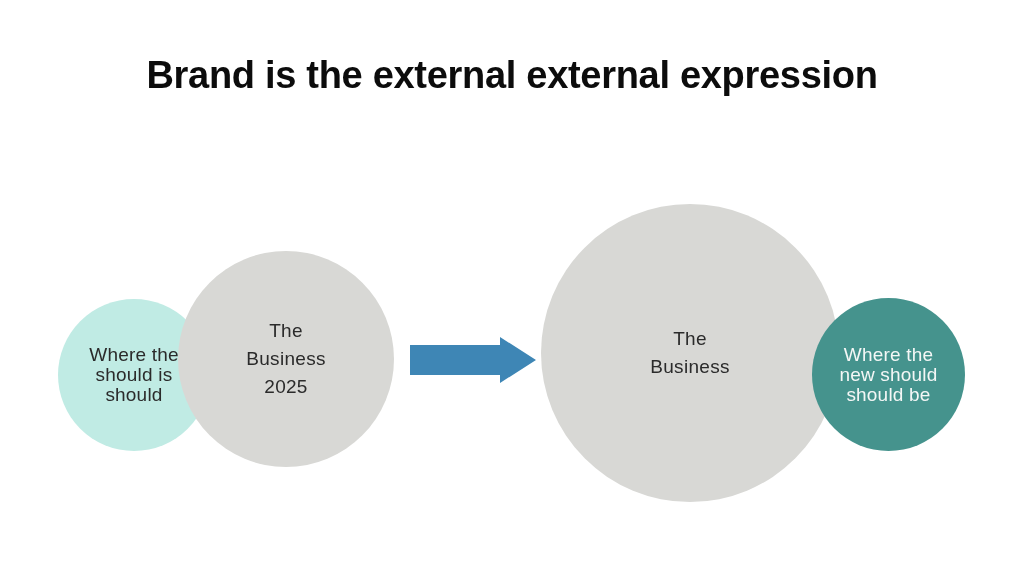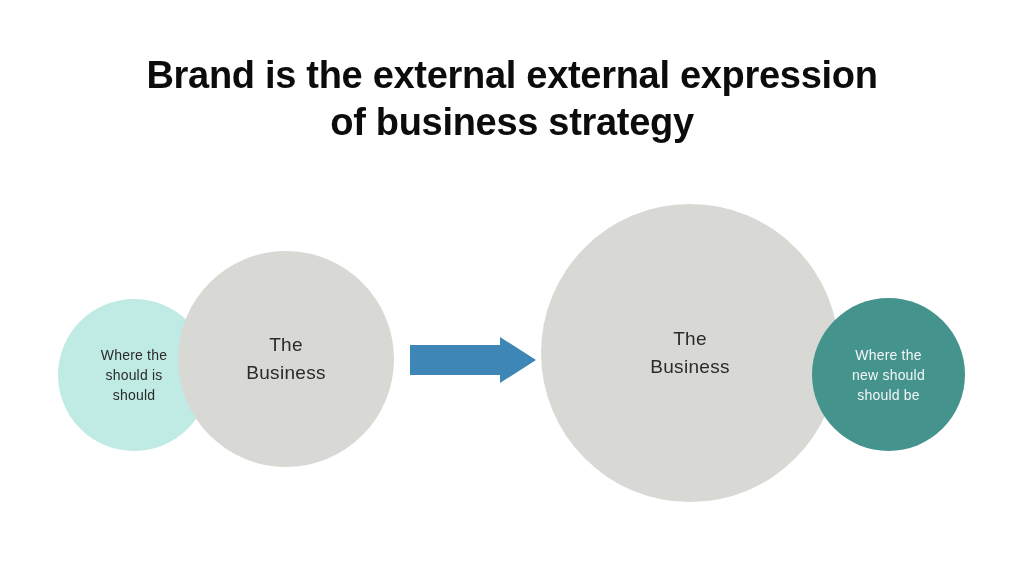--- a/index.html
+++ b/index.html
@@ -36,52 +36,52 @@
     justify-content: center;
     text-align: center;
   }
   .circle-label { display: block; }
   .circle-label span { display: block; }
   .c-current { left: 58px;  top: 299px; width: 152px; height: 152px; z-index: 1; }
   .c-2025    { left: 178px; top: 251px; width: 216px; height: 216px; z-index: 2; }
   .c-2030    { left: 541px; top: 204px; width: 298px; height: 298px; z-index: 1; }
   .c-future  { left: 812px; top: 298px; width: 153px; height: 153px; z-index: 2; }
   .label-big   { font-size: 19px; line-height: 28px; font-weight: 400; letter-spacing: 0.3px; }
-  .label-small { font-size: 14px; line-height: 20px; font-weight: 400; letter-spacing: 0.2px; }
+  .label-small { font-size: 19px; line-height: 20px; font-weight: 400; letter-spacing: 0.2px; }
   .arrow-svg {
     position: absolute;
     left: 410px;
     top: 336px;
     width: 126px;
     height: 48px;
     z-index: 3;
   }
 </style>
 </head>
 <body>
 
 <div class="slide" style="background: rgb(255, 255, 255);">
 
   <h1 class="title" style="color: rgb(12, 12, 12);">
     <span class="title-line">Brand is the external external expression</span>
-    <span class="title-line">of business strategy</span>
   </h1>
 
   <div class="circle c-current" style="background: rgb(192, 235, 228);">
     <div class="circle-label label-small" style="color: rgb(43, 43, 43);">
       <span>Where the</span>
       <span>should is</span>
       <span>should</span>
     </div>
   </div>
 
   <div class="circle c-2025" style="background: rgb(216, 216, 213);">
     <div class="circle-label label-big" style="color: rgb(43, 43, 43);">
       <span>The</span>
       <span>Business</span>
+      <span>2025</span>
     </div>
   </div>
 
   <svg class="arrow-svg" viewBox="0 0 126 48" xmlns="http://www.w3.org/2000/svg">
     <polygon points="0,9 90,9 90,1 126,24 90,47 90,39 0,39" style="fill: rgb(62, 134, 181);"></polygon>
   </svg>
 
   <div class="circle c-2030" style="background: rgb(216, 216, 213);">
     <div class="circle-label label-big" style="color: rgb(43, 43, 43);">
       <span>The</span>

